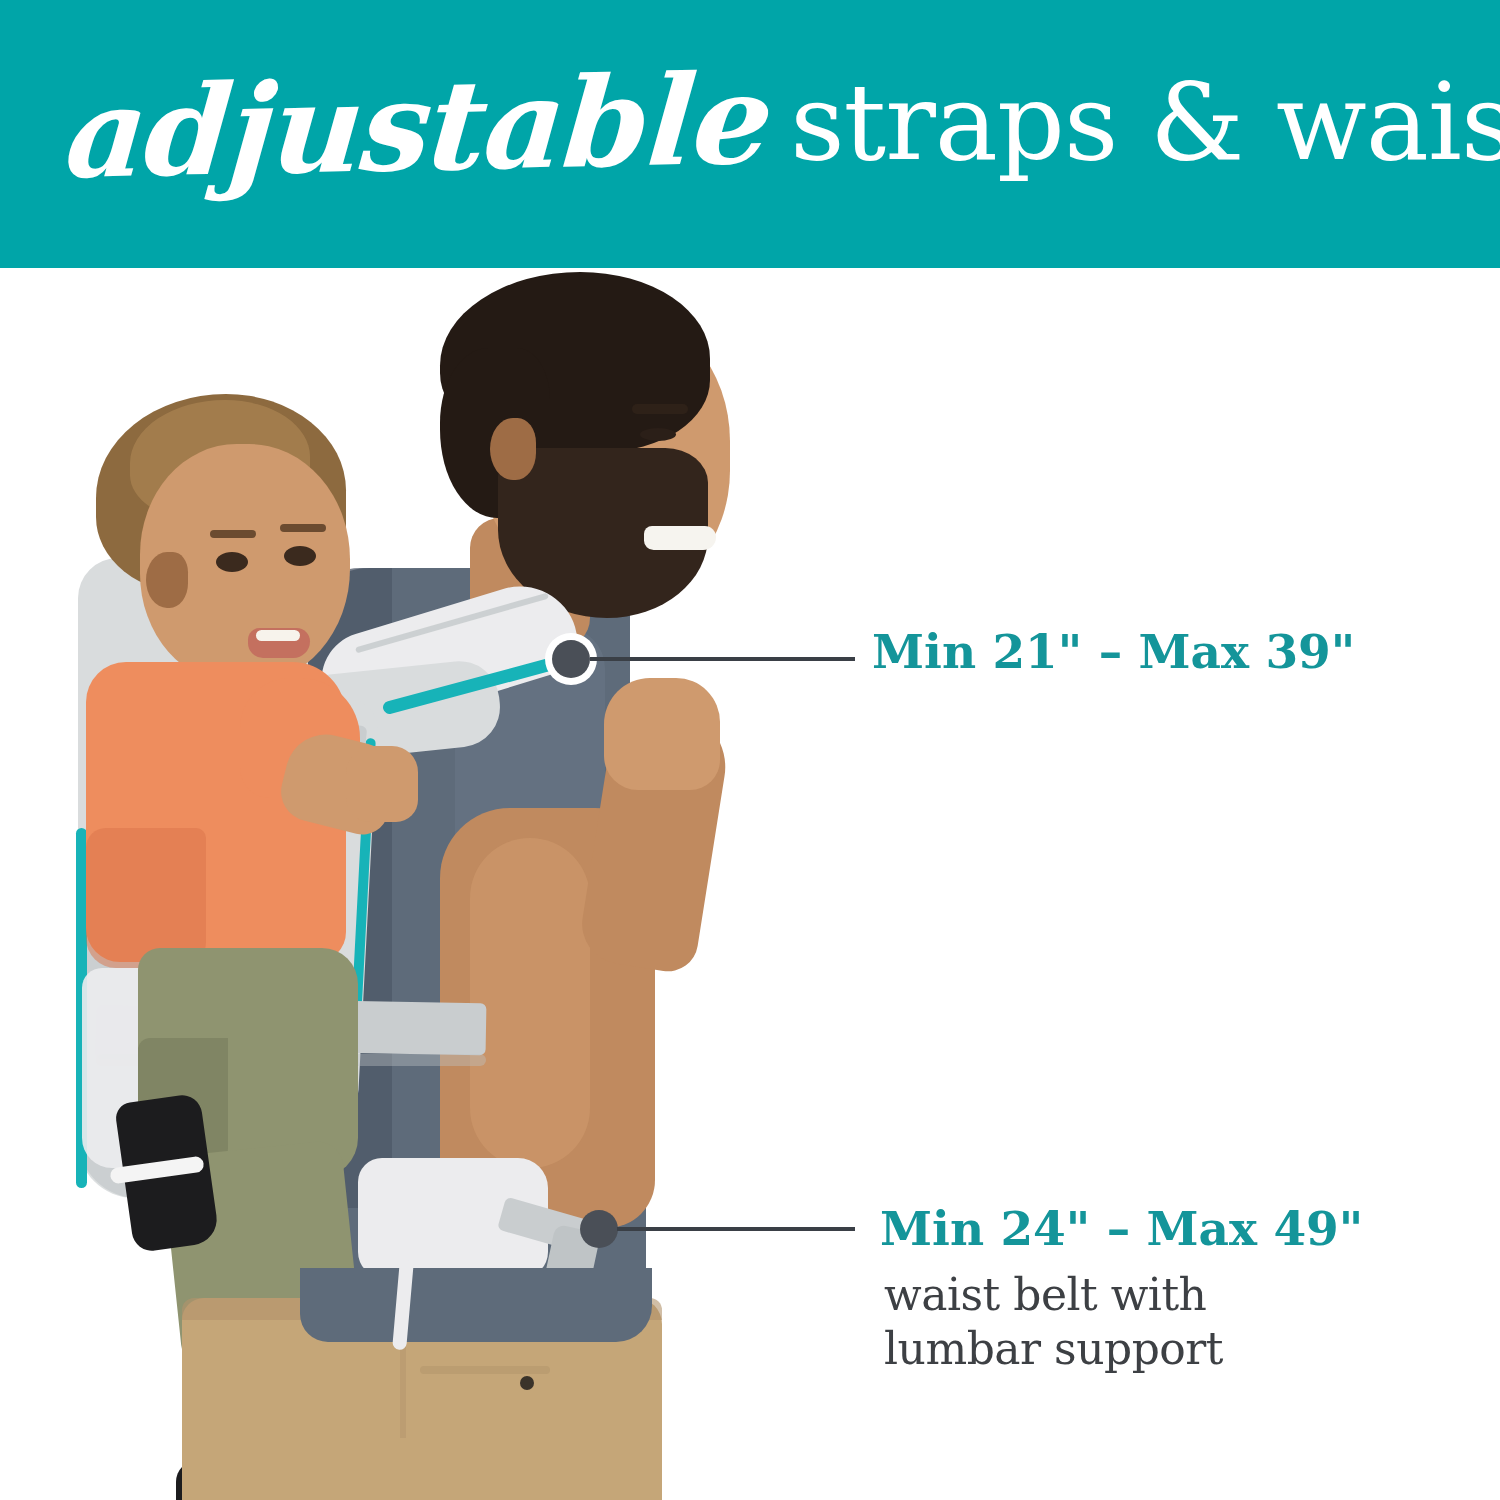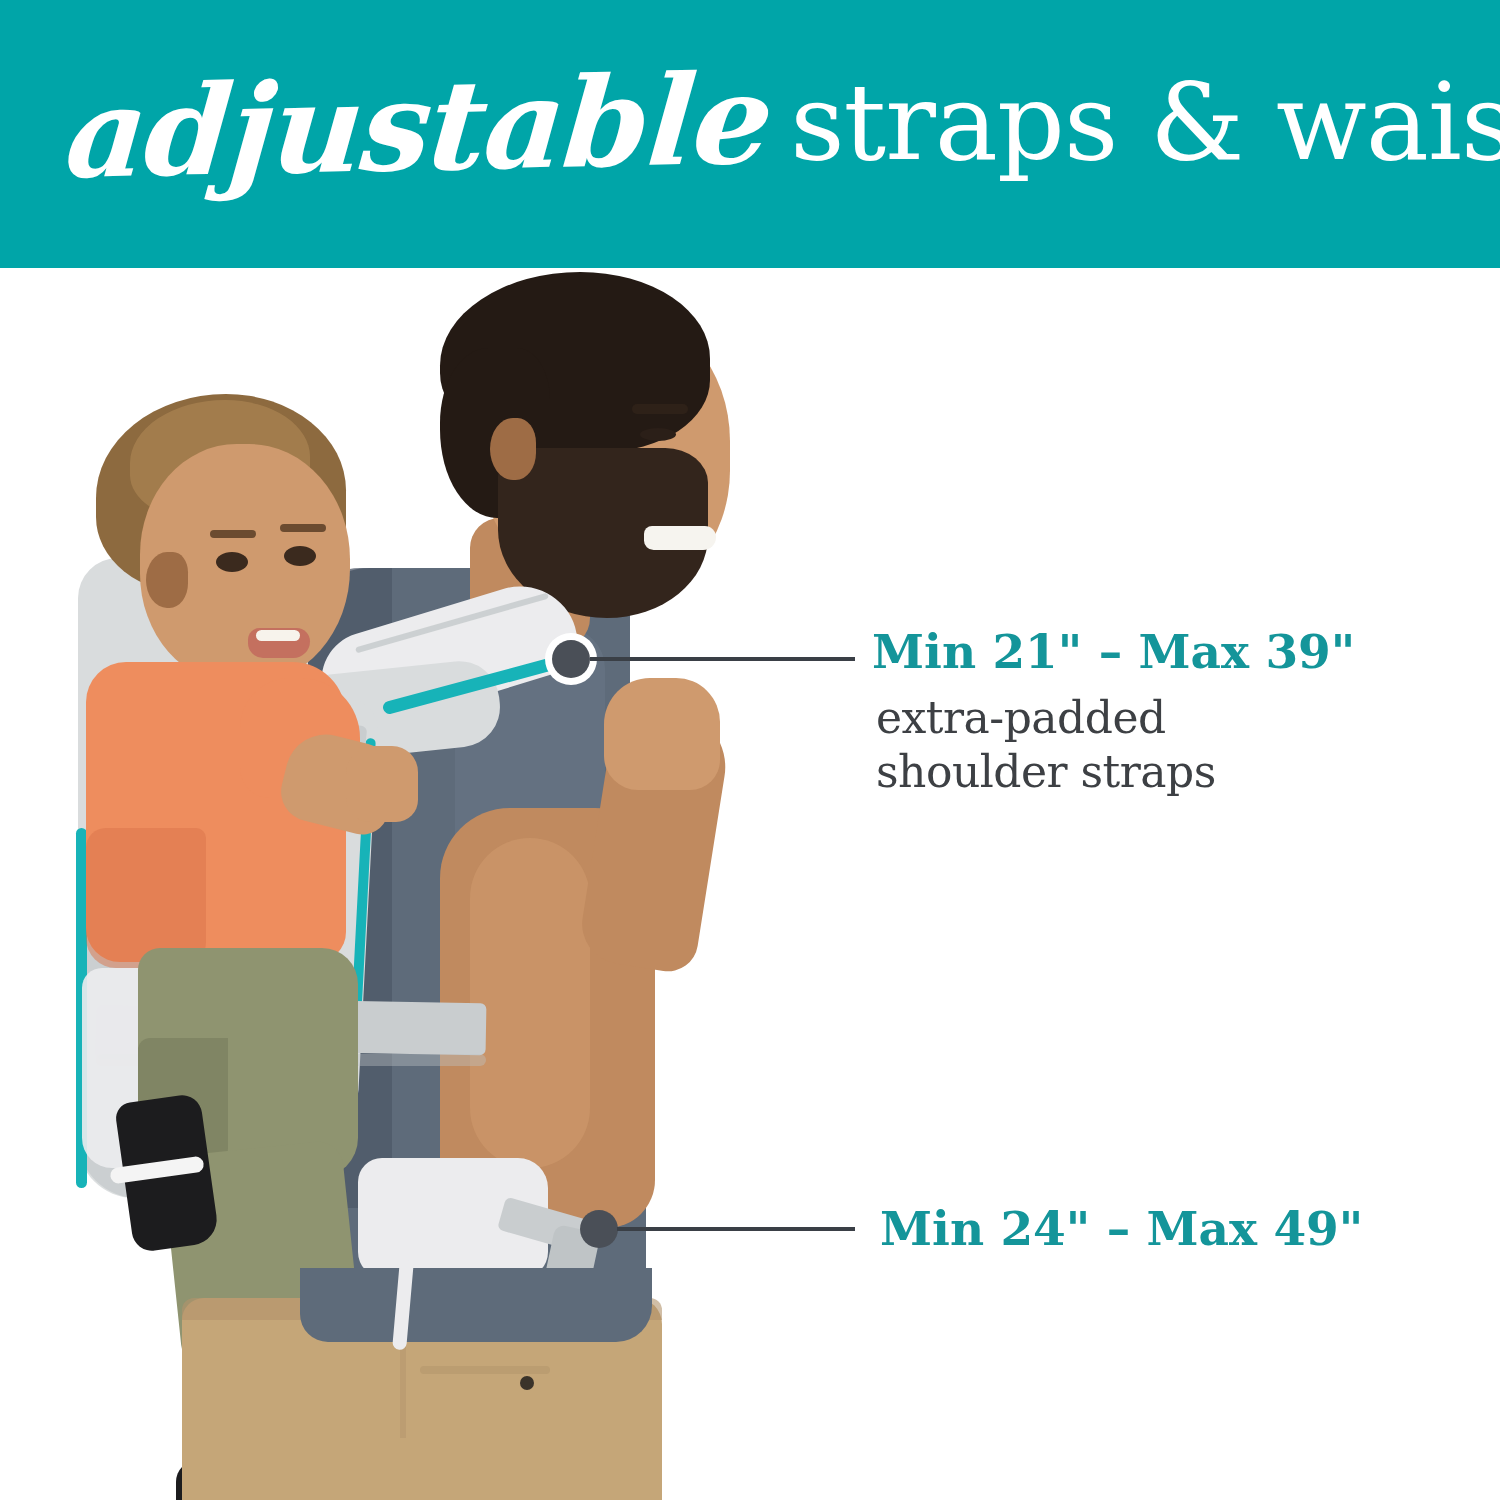--- a/index.html
+++ b/index.html
@@ -316,24 +316,24 @@
                 border-radius:0 0 36px 28px;"></div>
     <div class="ph carrier-l" style="left:396px; top:992px; width:14px; height:90px;
                 border-radius:8px; transform:rotate(5deg);"></div>
   </div>
 
   <div class="leader-dot ringed" style="left:552px; top:640px;"></div>
   <div class="leader-line" style="left:590px; top:657px; width:265px;"></div>
 
   <div class="callout" style="left:872px; top:628px;">
     <div class="callout-head">Min 21" – Max 39"</div>
-    <div class="callout-body" style="white-space:pre-line;">extra-padded
-shoulder straps</div>
   </div>
 
   <div class="leader-dot" style="left:580px; top:1210px;"></div>
   <div class="leader-line" style="left:617px; top:1227px; width:238px;"></div>
 
   <div class="callout" style="left:880px; top:1205px;">
     <div class="callout-head">Min 24" – Max 49"</div>
+    <div class="callout-body" style="white-space:pre-line;">waist belt with
+lumbar support</div>
   </div>
 
 </div>
 
 </body></html>

